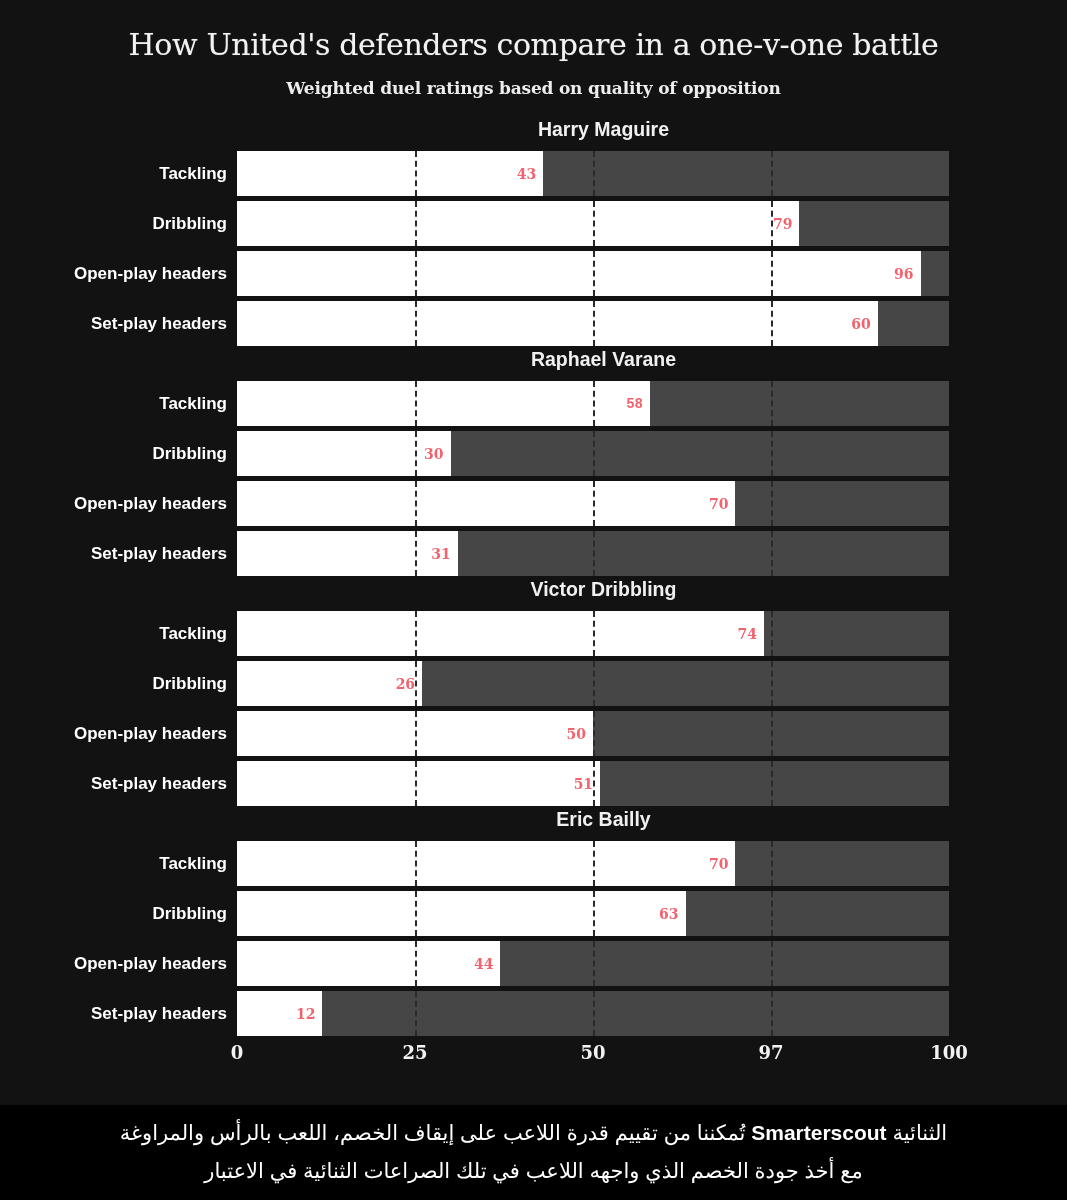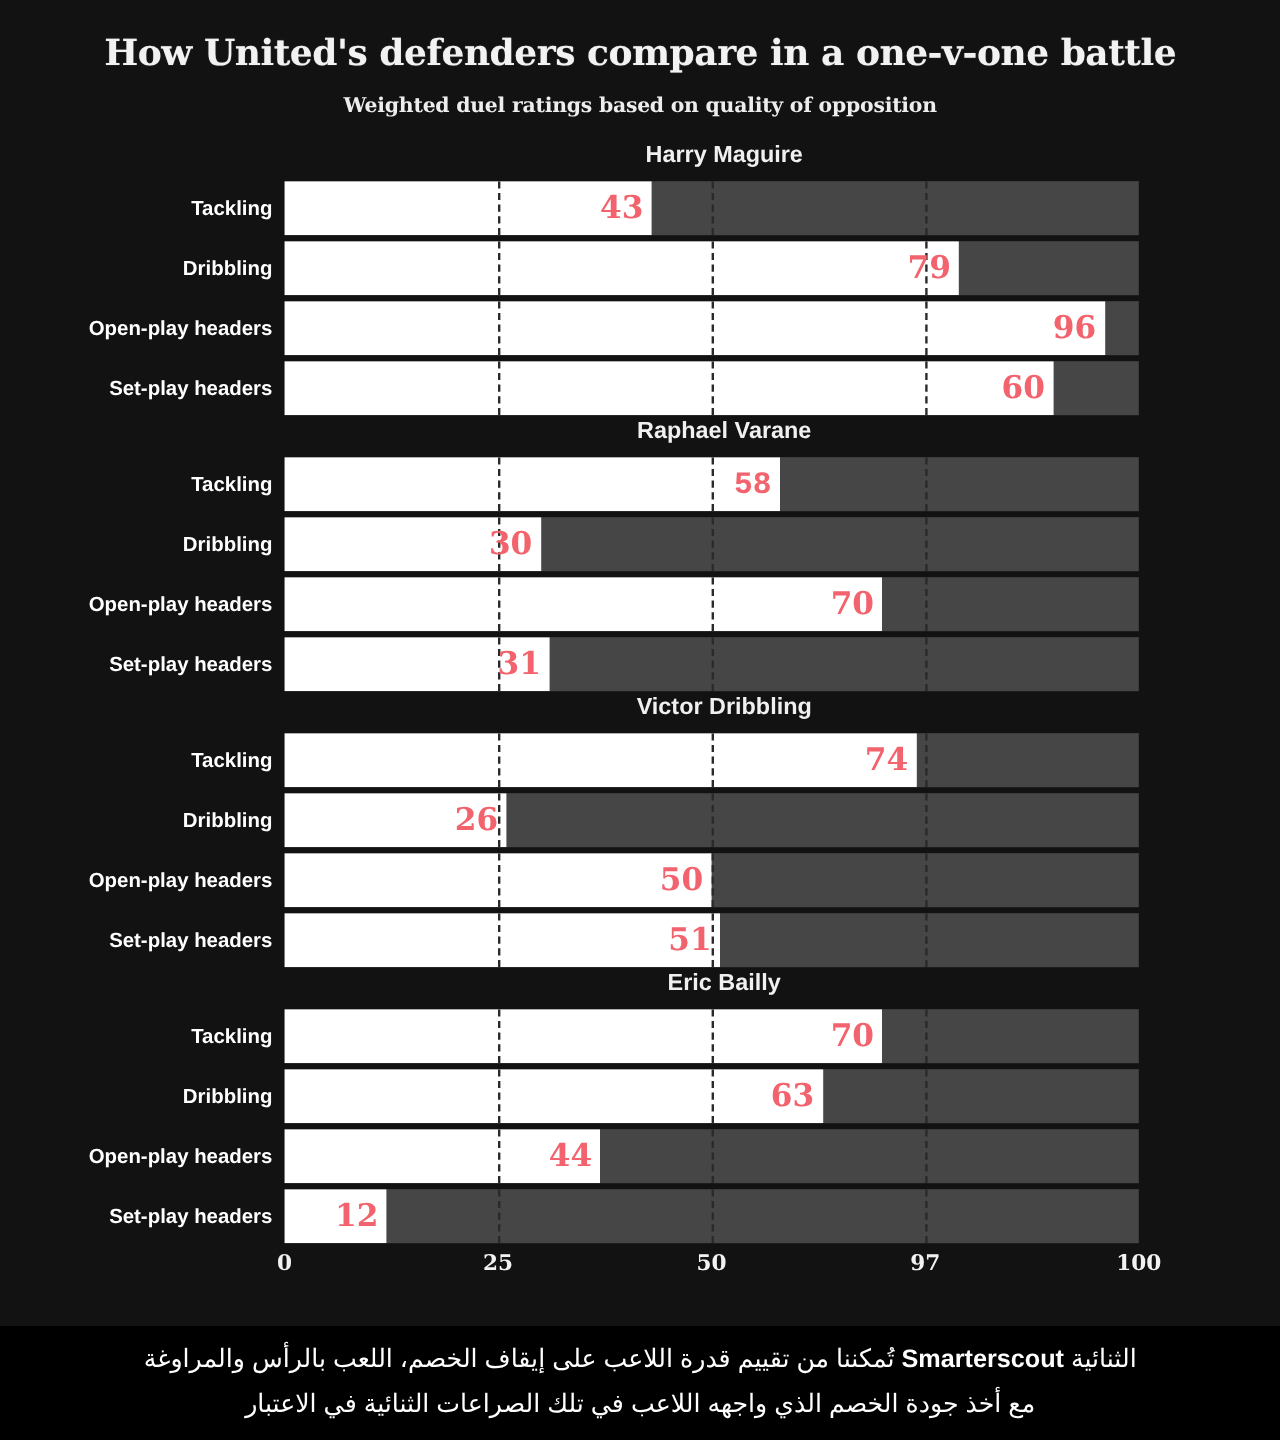--- a/index.html
+++ b/index.html
@@ -19,21 +19,21 @@
     width: 1067px;
     height: 1200px;
     background: #121212;
   }
 
   
   .chart-title {
     text-align: center;
     color: #f2f2f2;
     font-family: "DejaVu Serif", serif;
-    font-weight: bold;
+    font-weight: normal;
     font-size: 30px;
     letter-spacing: -0.4px;
     margin-top: 27px;
     text-shadow: 0 0 1px rgba(255,255,255,0.35);
   }
   .chart-subtitle {
     text-align: center;
     color: #ededed;
     font-family: "DejaVu Serif", serif;
     font-weight: bold;
@@ -100,21 +100,21 @@
   }
 
   .value {
     position: absolute;
     top: 0;
     height: 45px;
     line-height: 46px;
     color: #f2636e;
     font-family: "DejaVu Serif", serif;
     font-weight: bold;
-    font-size: 26px;
+    font-size: 14px;
     transform: translateX(-100%);
     padding-right: 7px;
     white-space: nowrap;
   }
 
   
   .axis {
     position: relative;
     margin-left: 237px;
     width: 712px;

